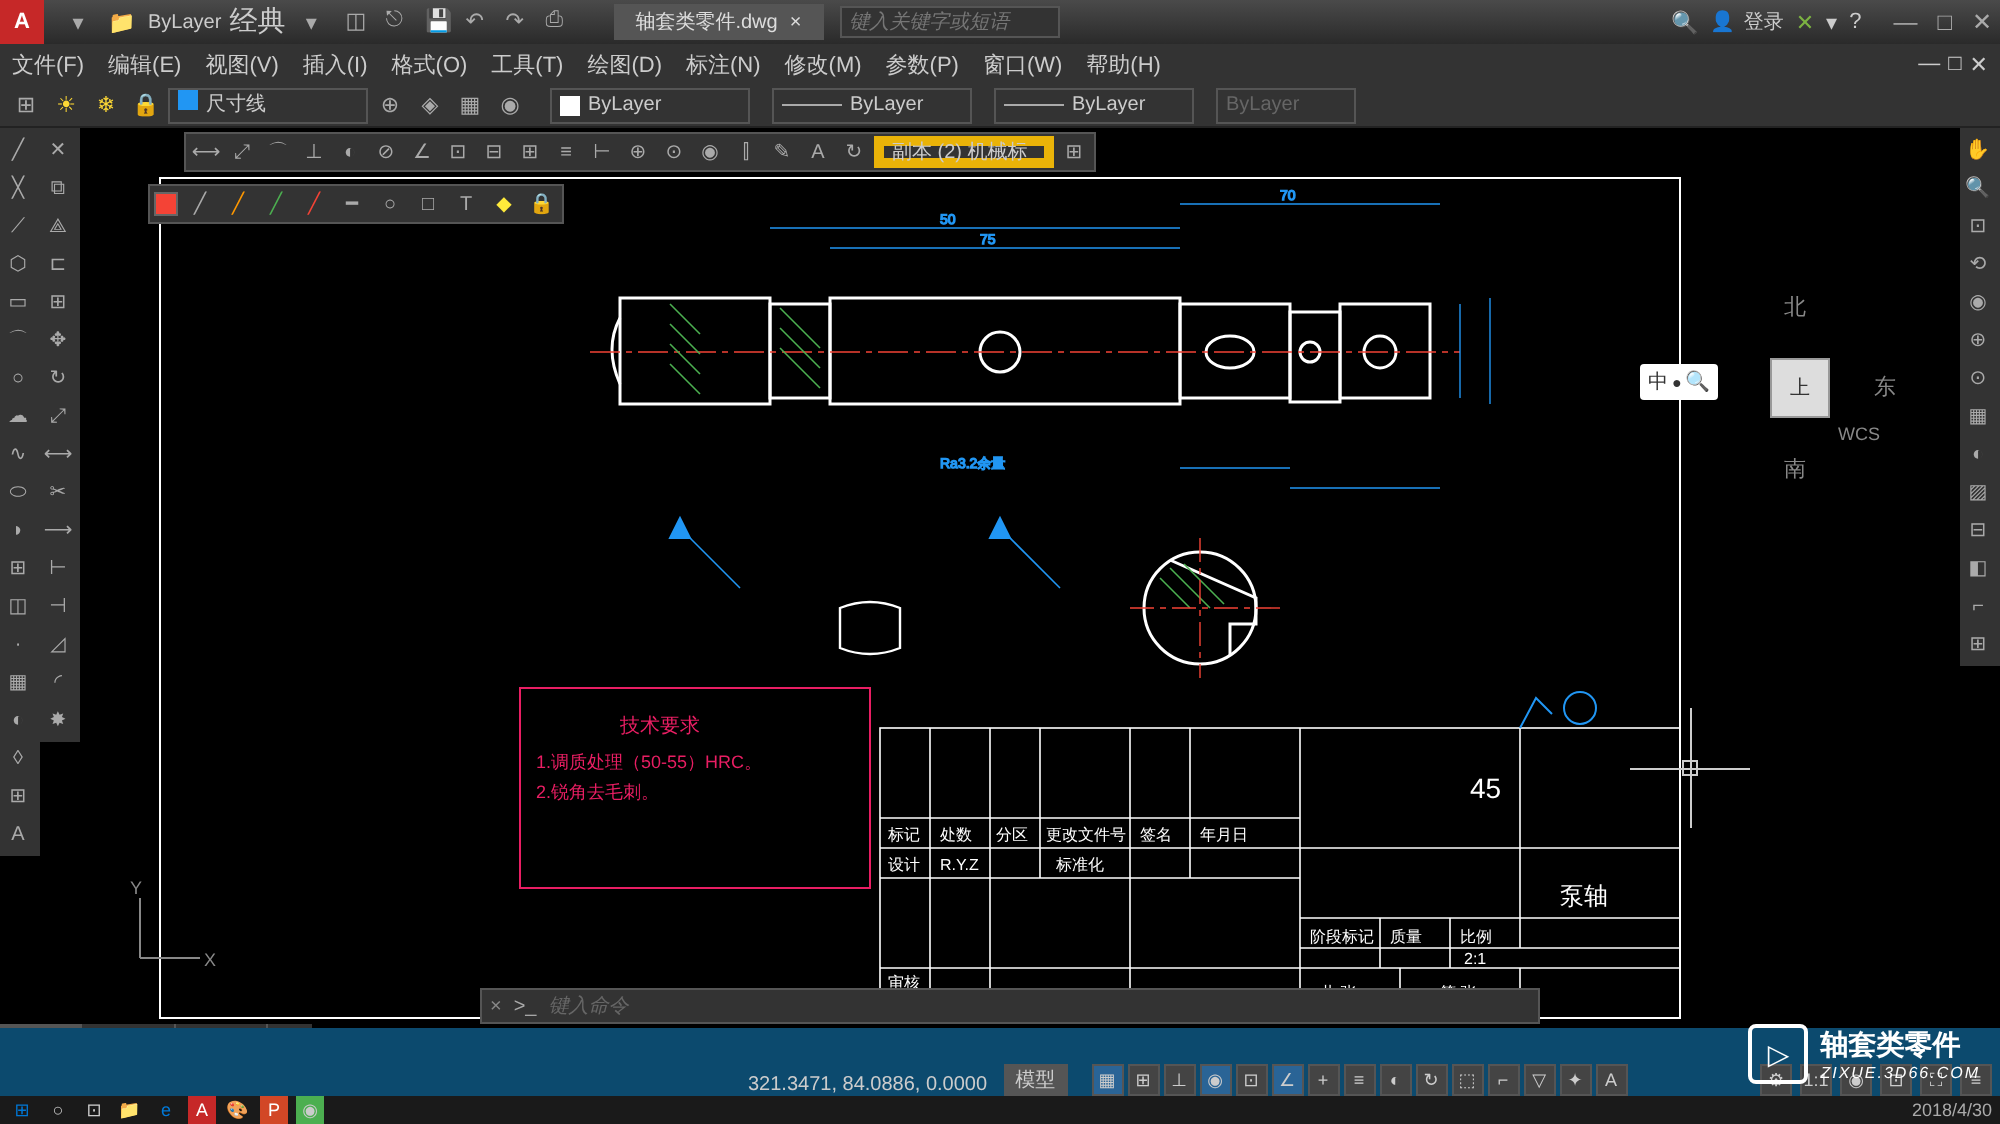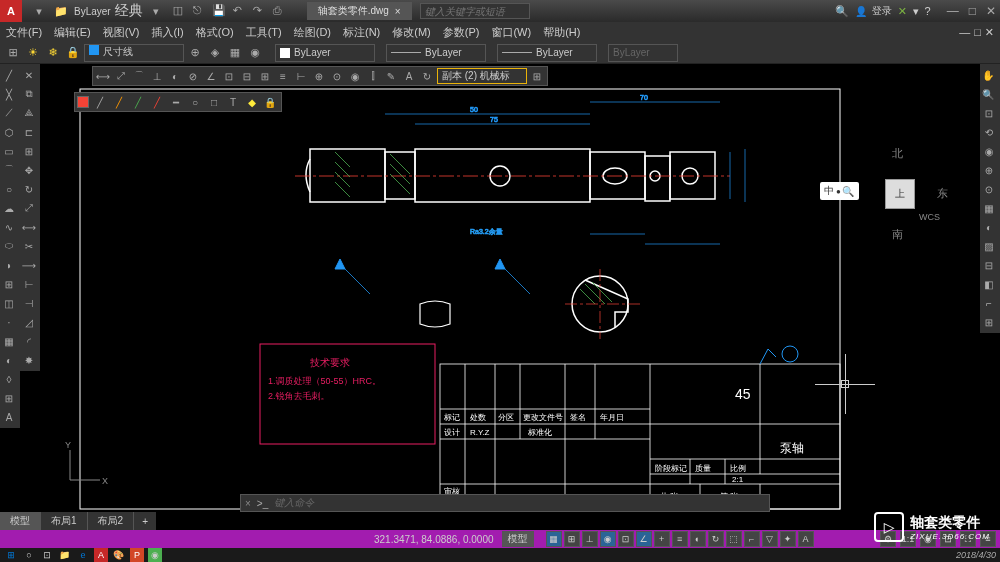--- a/index.html
+++ b/index.html
@@ -30,21 +30,21 @@
     
     .toolbar-row { height: 22px; background: #333; border-bottom: 1px solid #222; display: flex; align-items: center; padding: 0 4px; gap: 2px; }
     .tb-btn { width: 18px; height: 18px; display: flex; align-items: center; justify-content: center; cursor: pointer; color: #aaa; font-size: 11px; }
     .layer-combo { background: #333; border: 1px solid #555; color: #ccc; height: 18px; width: 100px; font-size: 10px; padding: 0 4px; display: flex; }
     .prop-combo { background: #333; border: 1px solid #555; color: #ccc; height: 18px; width: 100px; font-size: 10px; padding: 0 4px; display: flex; align-items: center; gap: 4px; margin-left: 9px; }
     .line-sample { width: 30px; height: 1px; background: #aaa; }
     
     
     .floating-toolbar { position: absolute; top: 66px; left: 92px; height: 20px; background: #333; border: 1px solid #555; display: flex; align-items: center; padding: 0 2px; gap: 2px; z-index: 5; }
     .floating-toolbar .tb-btn { width: 16px; height: 16px; font-size: 10px; }
-    .floating-toolbar .combo-small { background: #333; border: 1px solid #eab308; height: 16px; width: 90px; font-size: 10px; color: #ccc; display: flex; align-items: center; padding: 0 4px; }
+    .floating-toolbar .combo-small { background: #333; border: 5px solid #eab308; height: 16px; width: 90px; font-size: 10px; color: #ccc; display: flex; align-items: center; padding: 0 4px; }
     
     
     .floating-toolbar2 { position: absolute; top: 92px; left: 74px; height: 20px; background: #333; border: 1px solid #555; display: flex; align-items: center; padding: 0 2px; gap: 3px; z-index: 5; }
     .floating-toolbar2 .tb-btn { width: 16px; height: 16px; font-size: 10px; }
     .color-swatch { width: 12px; height: 12px; border: 1px solid #666; }
     
     
     .left-bar1 { position: absolute; left: 0; top: 64px; width: 20px; background: #333; display: flex; flex-direction: column; gap: 1px; padding: 2px 0; }
     .left-bar2 { position: absolute; left: 20px; top: 64px; width: 20px; background: #333; display: flex; flex-direction: column; gap: 1px; padding: 2px 0; }
     .vtb-btn { width: 18px; height: 18px; display: flex; align-items: center; justify-content: center; cursor: pointer; color: #aaa; font-size: 10px; }
@@ -77,31 +77,31 @@
     .layout-tabs { position: absolute; bottom: 32px; left: 0; height: 18px; background: #333; display: flex; align-items: center; font-size: 10px; color: #ccc; }
     .layout-tab { padding: 2px 10px; border-right: 1px solid #555; cursor: pointer; }
     .layout-tab.active { background: #555; }
     .layout-add { padding: 2px 8px; cursor: pointer; }
     
     
     .cmd-line { position: absolute; bottom: 50px; left: 240px; right: 230px; height: 18px; background: #333; border: 1px solid #555; display: flex; align-items: center; font-size: 10px; color: #888; padding: 0 4px; gap: 6px; }
     .cmd-prefix { color: #aaa; }
     
     
-    .status-bar { position: absolute; bottom: 14px; left: 0; right: 0; height: 18px; background: #a21caf; display: flex; align-items: center; font-size: 10px; color: #ccc; padding: 0 4px; gap: 8px; }
+    .status-bar { position: absolute; bottom: 14px; left: 0; right: 0; height: 34px; background: #0c4a6e; display: flex; align-items: flex-end; font-size: 10px; color: #ccc; padding: 0 4px; gap: 8px; }
     .status-coords { margin-left: 370px; }
     .status-btns { display: flex; gap: 2px; margin-left: 4px; }
     .status-btn { width: 16px; height: 16px; background: #444; border: 1px solid #555; display: flex; align-items: center; justify-content: center; cursor: pointer; font-size: 9px; }
     .status-btn.active { background: #2a6496; }
     .status-right { margin-left: auto; display: flex; align-items: center; gap: 4px; }
     
     
     .taskbar { position: absolute; bottom: 0; left: 0; right: 0; height: 14px; background: #1a1a1a; display: flex; align-items: center; gap: 4px; padding: 0 4px; }
     .task-icon { width: 14px; height: 14px; display: flex; align-items: center; justify-content: center; font-size: 9px; color: #ccc; cursor: pointer; }
-    .task-date { margin-left: auto; font-size: 9px; color: #aaa; font-style: italic; }
+    .task-date { margin-left: auto; font-size: 9px; color: #aaa; }
     
     
     .watermark { position: absolute; right: 10px; bottom: 20px; display: flex; align-items: center; gap: 6px; color: #fff; z-index: 10; }
     .watermark-icon { width: 30px; height: 30px; border: 2px solid #fff; border-radius: 4px; display: flex; align-items: center; justify-content: center; font-size: 14px; }
     .watermark-text { display: flex; flex-direction: column; }
     .watermark-cn { font-size: 14px; font-weight: bold; }
     .watermark-url { font-size: 8px; letter-spacing: 1px; font-style: italic; }
     
     
     .drawing-svg { position: absolute; left: 0; top: 0; width: 100%; height: 100%; }

